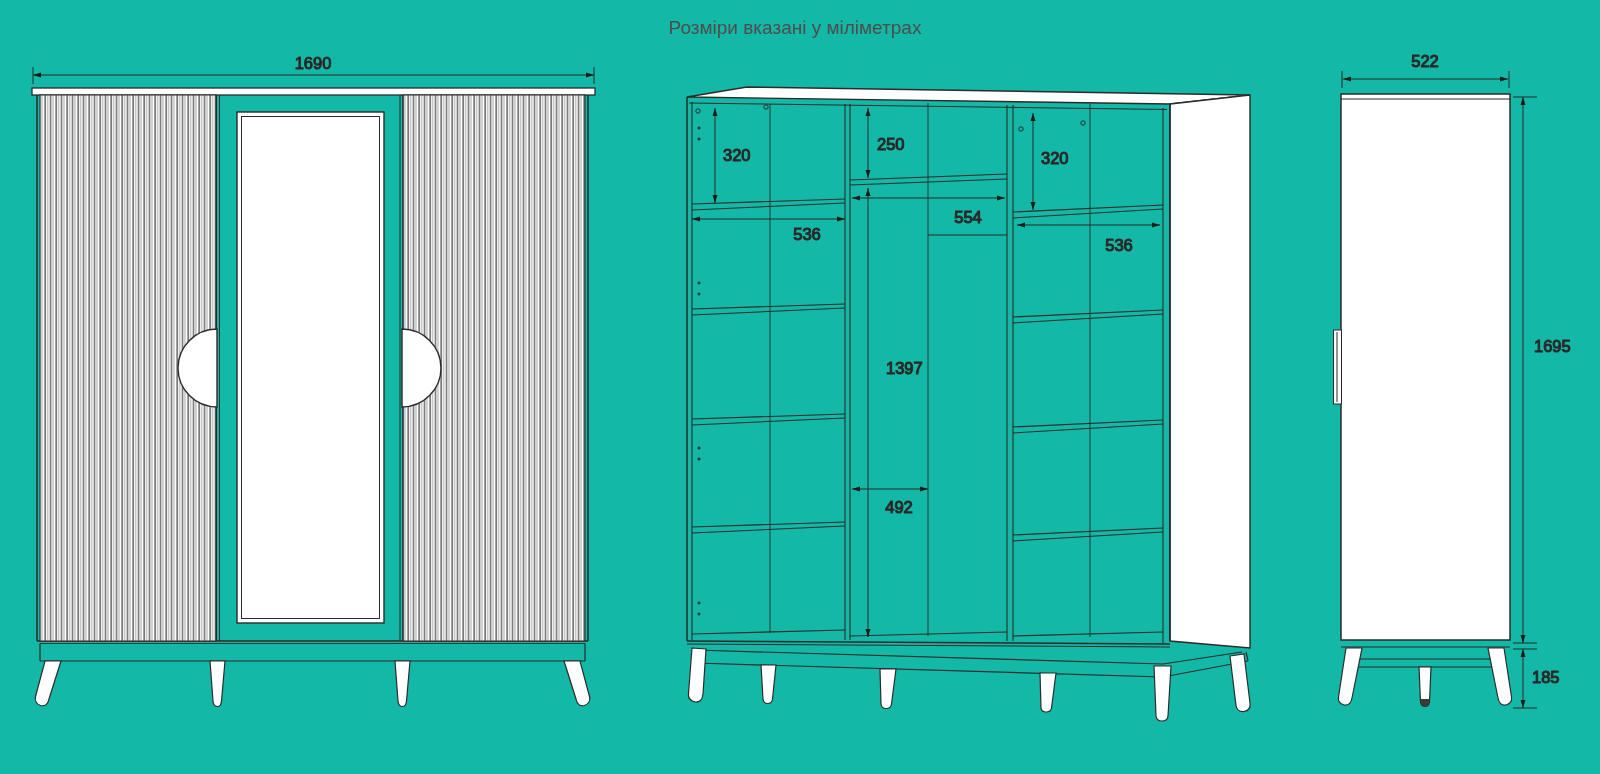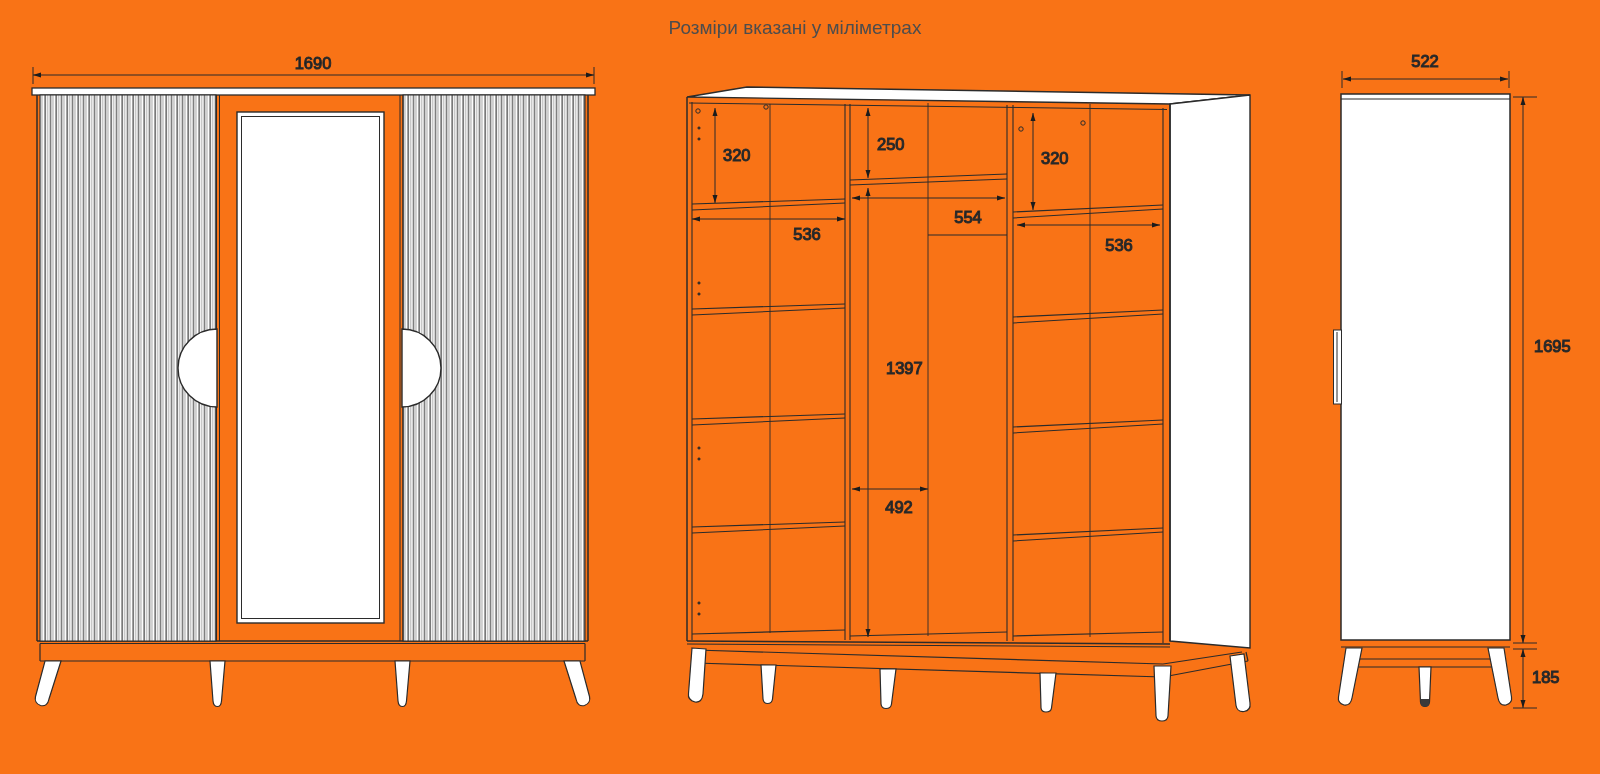--- a/index.html
+++ b/index.html
@@ -1,16 +1,16 @@
 <!DOCTYPE html>
 <html><head>
 <meta charset="utf-8">
 <style>
   html,body{margin:0;padding:0;background:#fff;}
-  .page{position:relative;width:1600px;height:774px;background:#f97316;overflow:hidden;
+  .page{position:relative;width:1600px;height:774px;background:#14b8a6;overflow:hidden;
         font-family:"Liberation Sans", sans-serif;}
   svg text{font-family:"Liberation Sans", sans-serif;}
   .dim-label{font-size:16.5px;fill:#1c1c1c;}
   .title-label{font-size:19px;fill:#4d4d4d;}
 </style>
 </head>
 <body>
 
 <div class="page">
 <svg width="1600" height="774" viewBox="0 0 1600 774">

